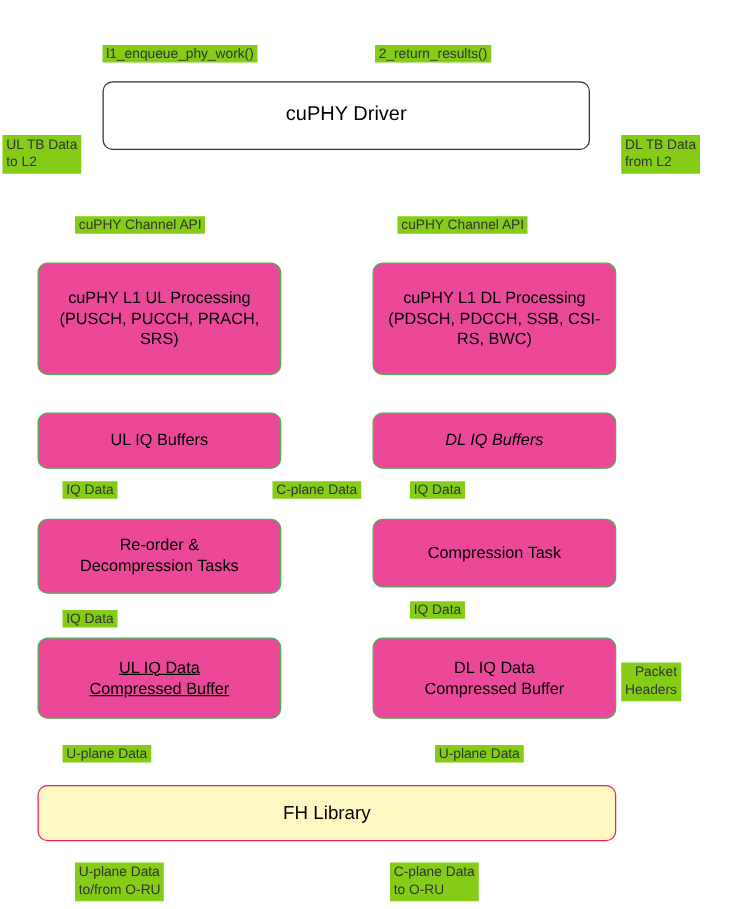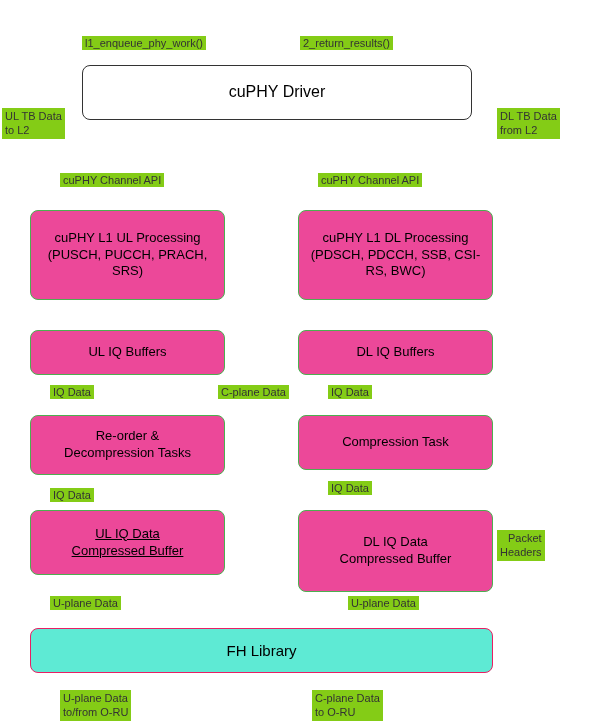--- a/index.html
+++ b/index.html
@@ -35,21 +35,21 @@
       border: 1.5px solid #333;
     }
 
     .box-green {
       background: #ec4899;
       border: 1.5px solid #4caf50;
       text-align: center;
     }
 
     .box-pink {
-      background: #5eead4;
+      background: #fef9c3;
       border: 1.5px solid #e91e63;
     }
 
     .label {
       position: absolute;
       font-size: 11px;
       color: #333;
       background: #84cc16;
       padding: 1px 3px;
     }
@@ -155,21 +155,21 @@
     <span style="white-space:pre-line;">cuPHY L1 DL Processing
 (PDSCH, PDCCH, SSB, CSI-RS, BWC)</span>
   </div>
 
   
   <div class="box box-green" style="left:30px; top:330px; width:195px; height:45px; font-size:13px;">
     <span>UL IQ Buffers</span>
   </div>
 
   
-  <div class="box box-green" style="left:298px; top:330px; width:195px; height:45px; font-size:13px;">
+  <div class="box box-green" style="left:298px; top:330px; width:195px; height:45px; font-size:13px;font-style:italic;">
     <span>DL IQ Buffers</span>
   </div>
 
   
   <div class="label" style="left:50px; top:385px;">IQ Data</div>
 
   
   <div class="label" style="left:218px; top:385px;">C-plane Data</div>
 
   
@@ -192,21 +192,21 @@
   
   <div class="label" style="left:328px; top:481px;">IQ Data</div>
 
   
   <div class="box box-green" style="left:30px; top:510px; width:195px; height:65px; font-size:13px;">
     <span style="white-space:pre-line;text-decoration:underline;">UL IQ Data
 Compressed Buffer</span>
   </div>
 
   
-  <div class="box box-green" style="left:298px; top:510px; width:195px; height:82px; font-size:13px;">
+  <div class="box box-green" style="left:298px; top:510px; width:195px; height:65px; font-size:13px;">
     <span style="white-space:pre-line;">DL IQ Data
 Compressed Buffer</span>
   </div>
 
   
   <div class="label" style="left:497px; top:530px; font-size:11px; line-height:1.3;text-align:right;">Packet<br>Headers</div>
 
   
   <div class="label" style="left:50px; top:596px;">U-plane Data</div>
 

